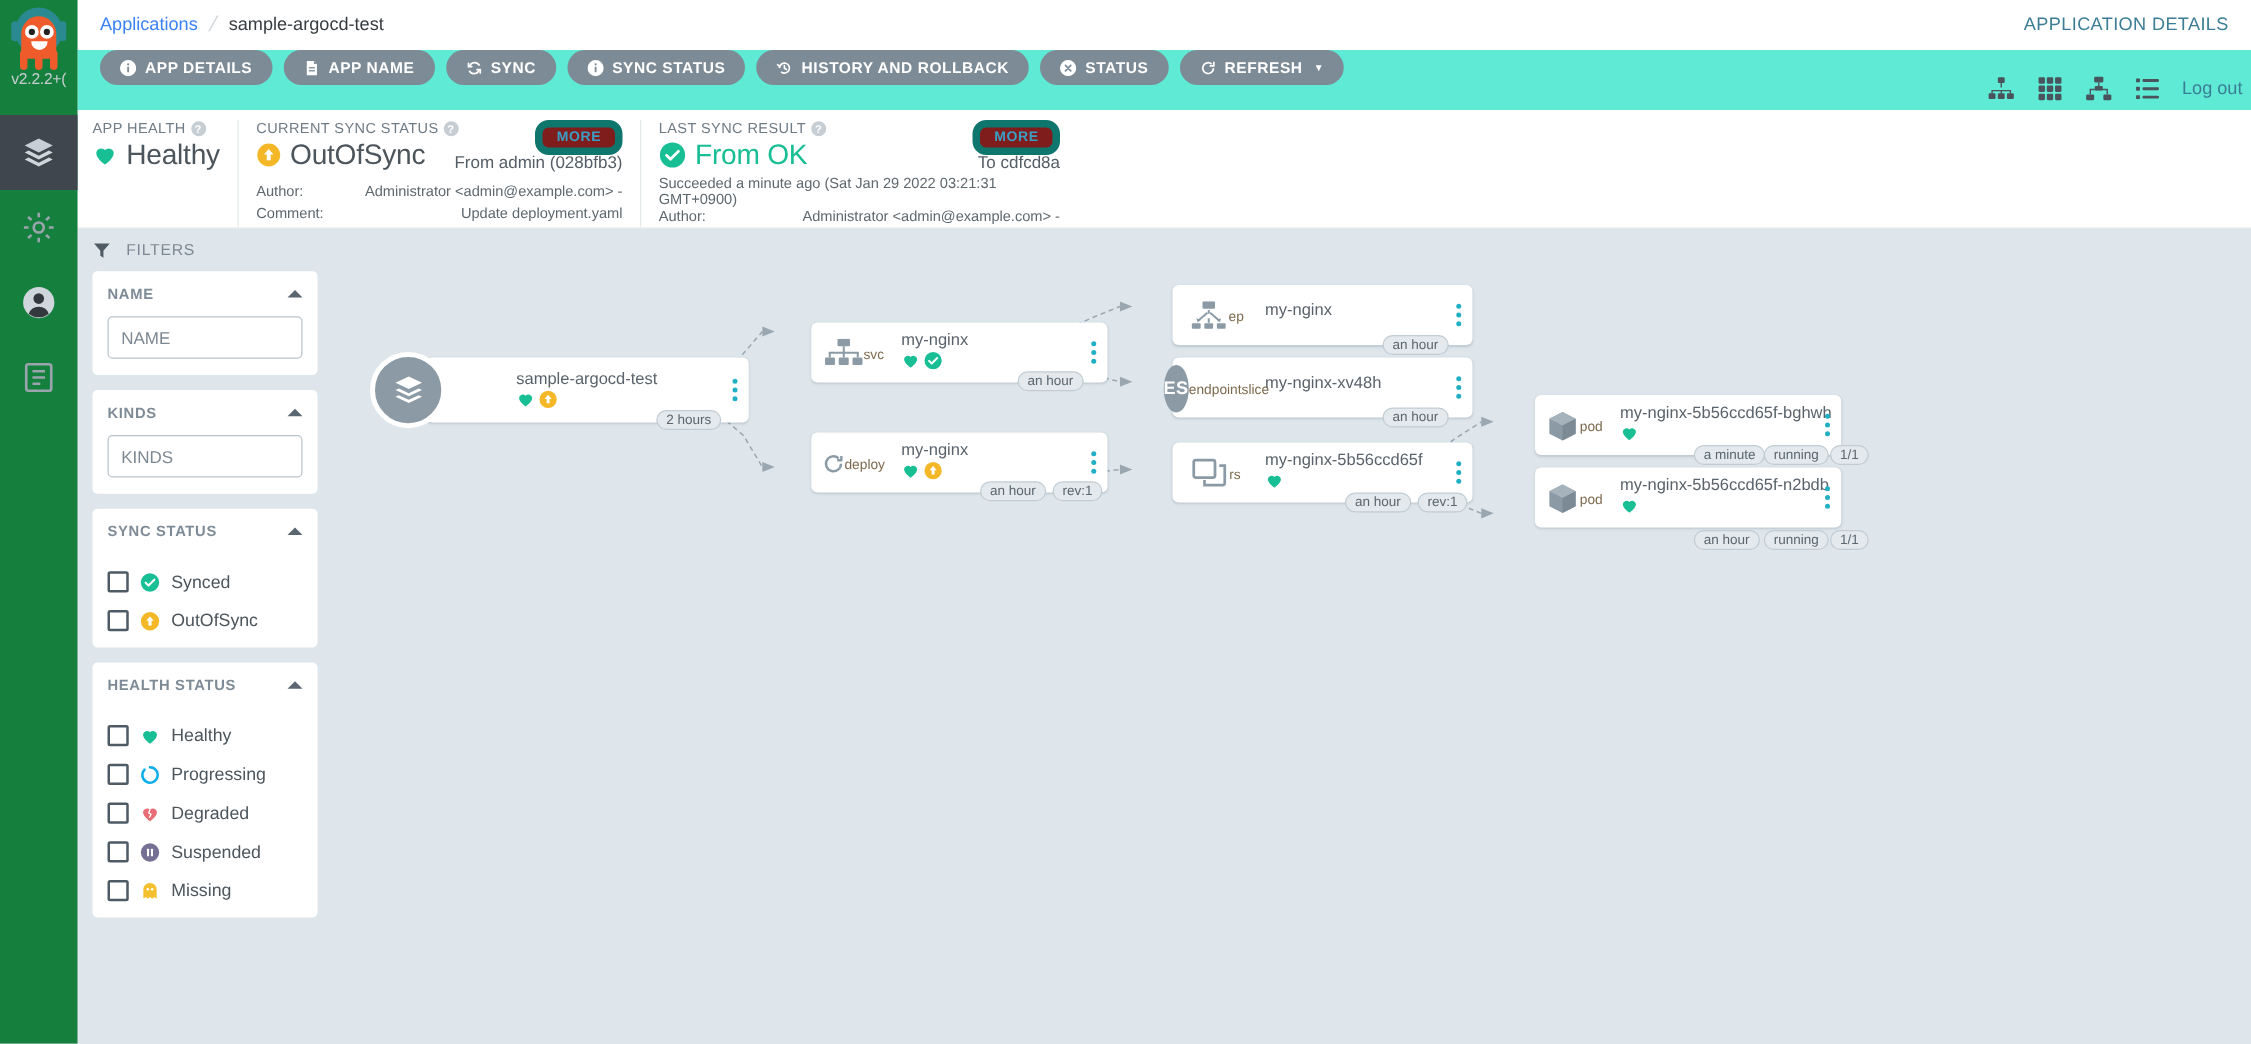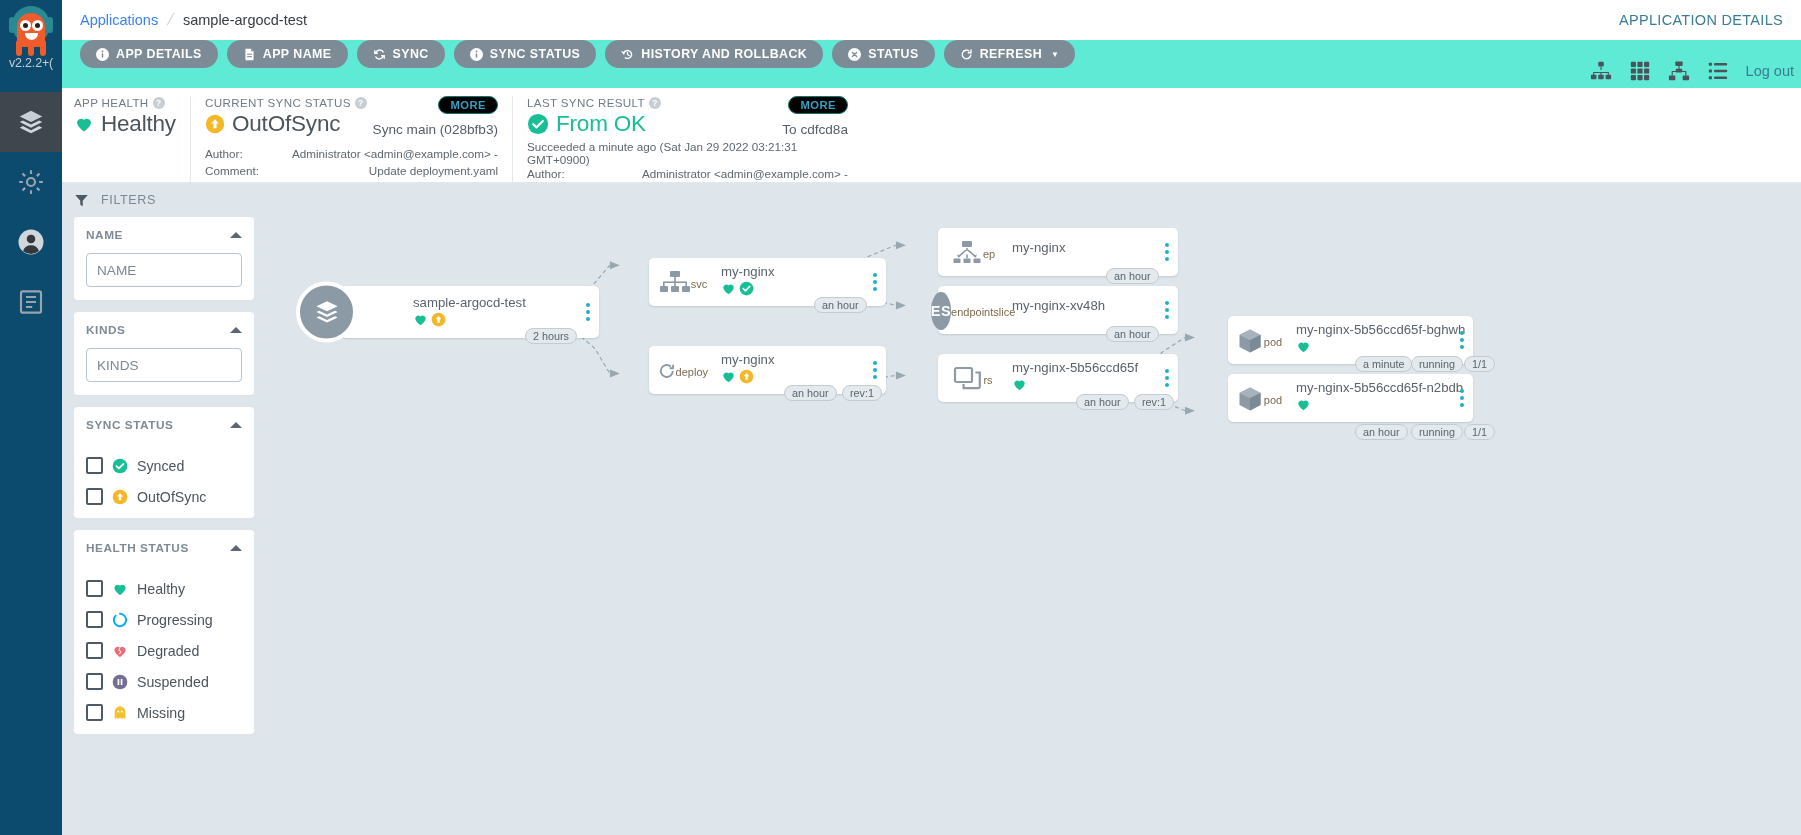--- a/index.html
+++ b/index.html
@@ -6,21 +6,21 @@
   html, body {
     width: 1801px; height: 835px;
     font-family: "Liberation Sans", sans-serif;
     background: #dee6eb;
     overflow: hidden;
   }
   #app { position: relative; width: 1801px; height: 835px; display: flex; }
 
   
   .rail {
-    width: 62px; height: 835px; background: #0c4a6e;
+    width: 62px; height: 835px; background: #15803d;
     display: flex; flex-direction: column; align-items: center;
     flex: 0 0 62px; position: relative; z-index: 20;
   }
   .rail-logo {
     width: 62px; height: 92px; display: flex; flex-direction: column;
     align-items: center; justify-content: flex-start; padding-top: 4px;
   }
   .octo { width: 46px; height: 52px; position: relative; }
   .octo-head {
     position: absolute; left: 4px; top: 2px; width: 38px; height: 38px;
@@ -106,23 +106,23 @@
     font-size: 9px; line-height: 12px; text-align: center; font-weight: bold; cursor: pointer;
   }
   .st-value { display: flex; align-items: center; gap: 7px; margin-top: 2px; }
   .st-value .vtext { font-size: 22.5px; color: #4c555c; font-weight: normal; letter-spacing: -.2px; }
   .st-value .vtext.ok { color: #18be94; }
   .heart { width: 20px; height: 20px; color: #18be94; }
   .arrowcircle { width: 20px; height: 20px; }
   .checkcircle { width: 22px; height: 22px; }
   .more-pill {
     position: absolute; right: 14px; top: 0px;
-    border: 1px solid #0f766e; color: #3a9fc4; border-radius: 11px;
+    border: 6px solid #0f766e; color: #3a9fc4; border-radius: 11px;
     font-size: 11.2px; font-weight: bold; letter-spacing: .5px;
-    padding: 2px 11px; cursor: pointer; background: #000000;
+    padding: 2px 11px; cursor: pointer; background: #7f1d1d;
   }
   .rev-text {
     position: absolute; right: 14px; top: 26px;
     font-size: 13.6px; color: #555e66;
   }
   .succ-text { font-size: 11.7px; color: #5e686f; margin-top: 3px; }
   .kv { display: flex; font-size: 11.7px; color: #5e686f; line-height: 1.42; }
   .kv .k { width: 78px; flex: 0 0 78px; }
   .kv .v { flex: 1 1 auto; text-align: right; }
 
@@ -385,21 +385,21 @@
           <span class="qm">?</span>
         </div>
         <div class="more-pill">MORE</div>
         <div class="st-value">
           <svg class="arrowcircle" viewBox="0 0 24 24">
               <circle cx="12" cy="12" r="11" fill="#f4b728"></circle>
               <path d="M12 6.2l4.6 5.2h-2.7v5.6h-3.8v-5.6H7.4z" fill="#fff"></path>
             </svg>
           <span class="vtext">OutOfSync</span>
         </div>
-        <div class="rev-text">Sync main (028bfb3)</div>
+        <div class="rev-text">From admin (028bfb3)</div>
         <div class="kv" style="margin-top:9px">
           <span class="k">Author:</span>
           <span class="v">Administrator &lt;admin@example.com&gt; -</span>
         </div>
         <div class="kv">
           <span class="k">Comment:</span>
           <span class="v">Update deployment.yaml</span>
         </div>
       </div>
 

